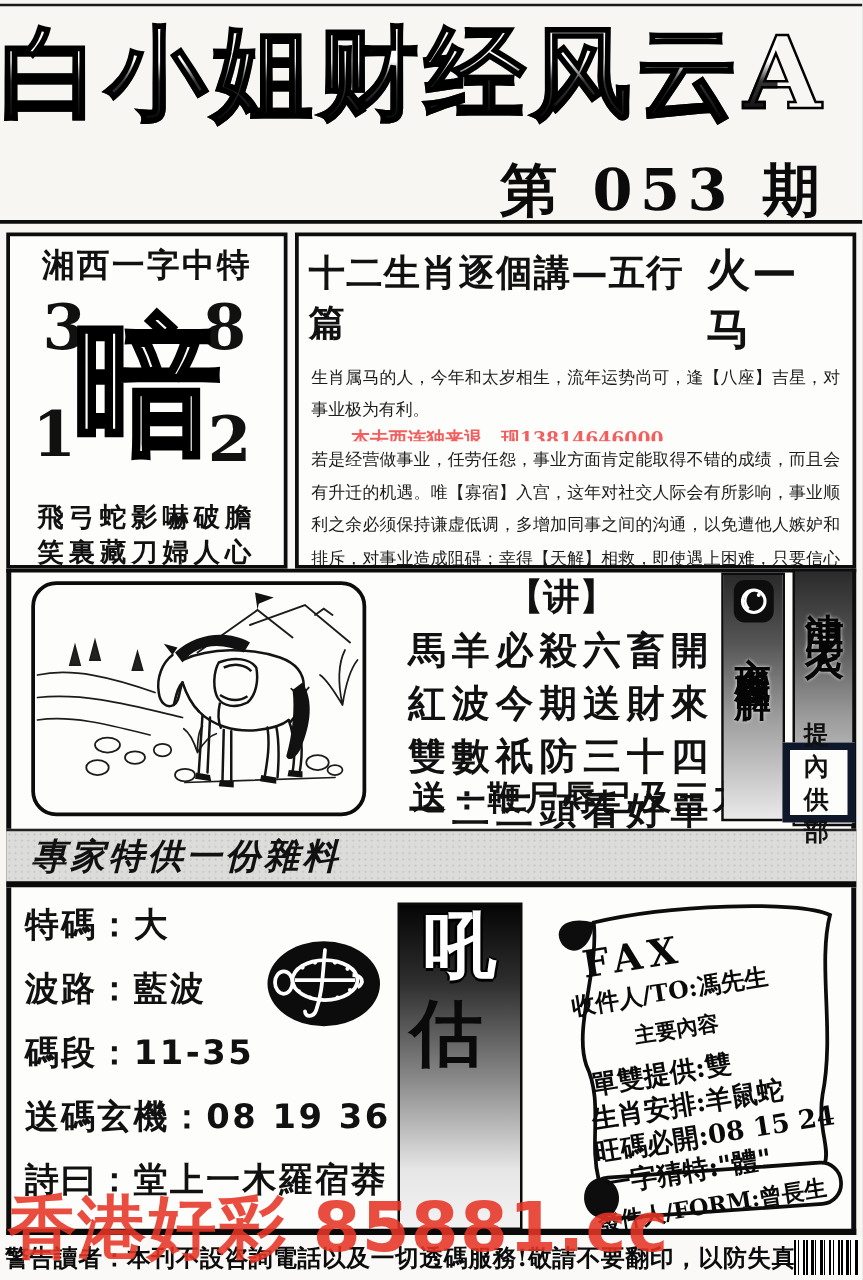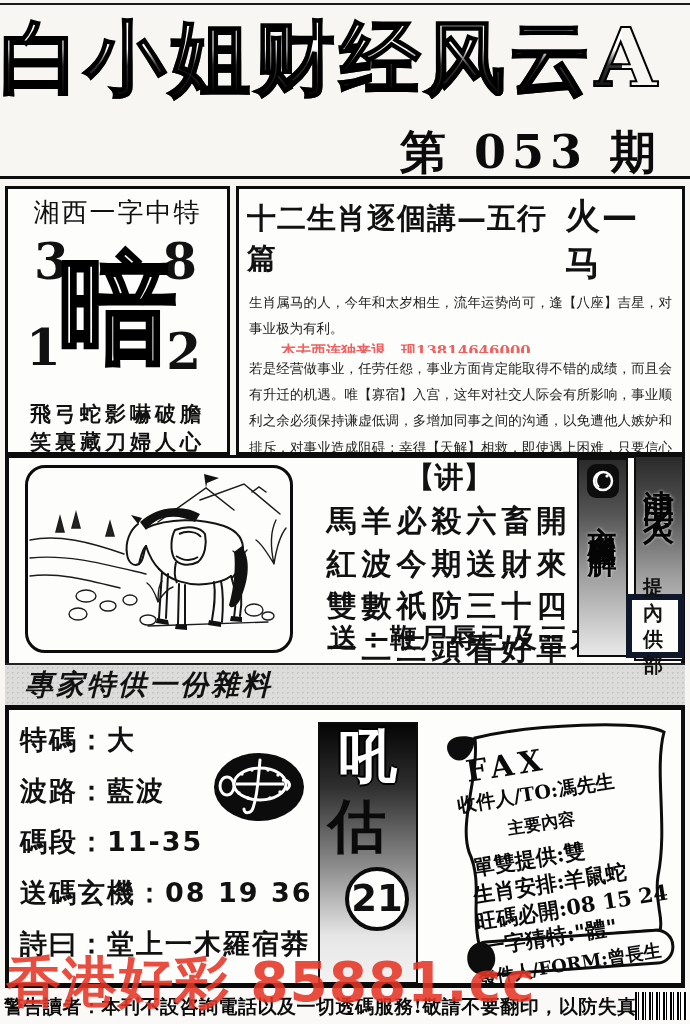--- a/index.html
+++ b/index.html
@@ -24,21 +24,21 @@
   #issue-no {
     right:28px; top:122px; font-family:"DejaVu Serif", serif;
     font-weight:bold; font-size:46px; letter-spacing:6px; color:#0b0b0b;
   }
   #header-rule { left:0; top:176px; width:690px; height:3px; background:#0d0d0d; }
 
   
   .panel { background:#fdfdfb; border:3px solid #0c0c0c; }
   #left-panel { left:5px; top:186px; width:225px; height:269px; }
   #lp-heading { width:100%; text-align:center; margin-top:6px;
-    font-family:"DejaVu Serif", serif; font-weight:normal; font-size:26px; letter-spacing:2px; }
+    font-family:"DejaVu Serif", serif; font-weight:bold; font-size:26px; letter-spacing:2px; }
   #lp-grid { position:relative; width:100%; height:170px; }
   .lp-digit { position:absolute; font-family:"DejaVu Serif", serif; font-weight:bold; font-size:50px; }
   #lp-digit-0 { left:26px; top:2px; }
   #lp-digit-1 { right:30px; top:2px; }
   #lp-digit-2 { left:18px; top:88px; }
   #lp-digit-3 { right:26px; top:92px; }
   #lp-bigchar {
     position:absolute; left:0; right:0; top:8px; text-align:center;
     font-family:"DejaVu Serif", serif; font-weight:bold; font-size:118px; line-height:1.2;
     color:#fdfdfb; -webkit-text-stroke:3px #000; text-shadow:0 0 1px #000;
@@ -298,21 +298,20 @@
         <circle cx="58" cy="48" r="1.7"></circle>
       <circle cx="36" cy="48" r="1.7"></circle>
         <circle cx="27" cy="43" r="1.7"></circle>
     </g>
     <path d="M70,30 C78,30 80,36 74,40" fill="none" stroke="#fff" stroke-width="3"></path>
   </svg>
 
   <div class="abs" id="mid-strip">
     <div id="roar-char">吼</div>
     <div id="estimate-char">估</div>
-    <div class="num-circle" id="circle-21">21</div>
   </div>
 
   <svg class="abs" id="fax-scroll" width="272" height="276" viewBox="0 0 272 276">
     <path d="M62,22 C120,8 226,4 251,16 C241,55 255,110 245,160 C241,186 251,202 247,214 L66,228 C58,196 70,166 56,136 C46,106 66,60 62,22 Z" fill="#fdfdfb" stroke="#0d0d0d" stroke-width="3"></path>
     <path d="M62,22 C40,16 28,27 37,40 C47,51 61,41 62,22 Z" fill="#0d0d0d"></path>
     <g transform="rotate(-4 160 236)">
       <rect x="58" y="220" width="202" height="33" rx="16" fill="#fdfdfb" stroke="#0d0d0d" stroke-width="3"></rect>
       <ellipse cx="68" cy="236" rx="14" ry="16" fill="#0d0d0d"></ellipse>
     </g>
     <g transform="rotate(-9 150 130)">

